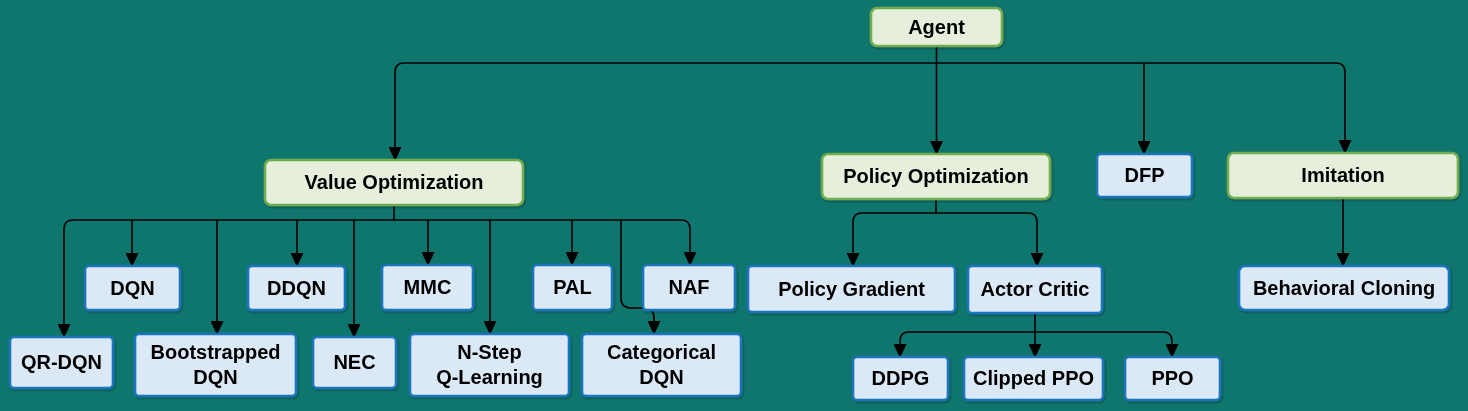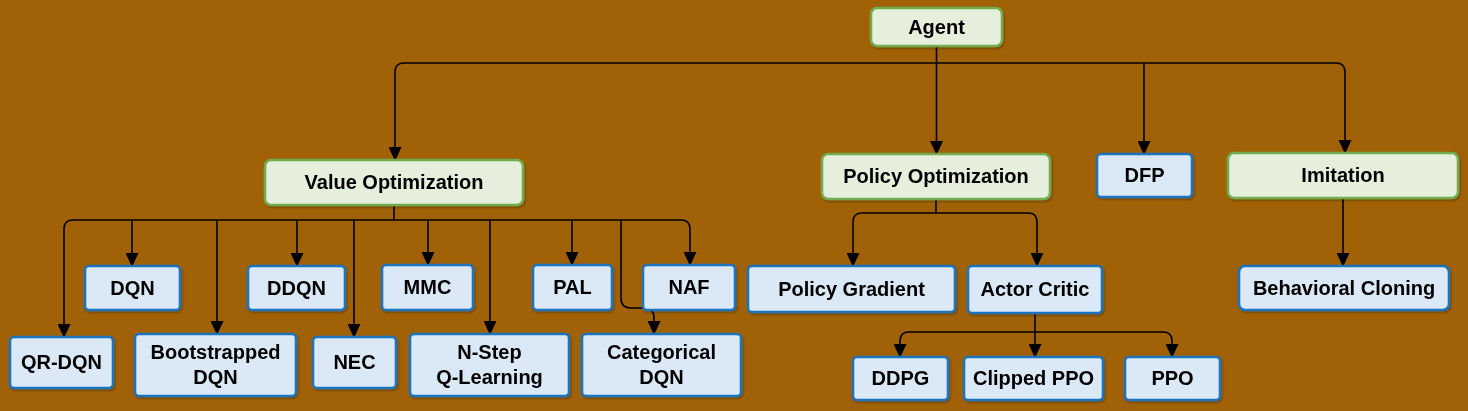--- a/index.html
+++ b/index.html
@@ -1,20 +1,20 @@
 <!DOCTYPE html>
 <html><head>
 <meta charset="utf-8">
 <style>
   html, body { margin: 0; padding: 0; background: #ffffff; }
   .canvas {
     position: relative;
     width: 1468px;
     height: 411px;
-    background: #a16207;
+    background: #0f766e;
     font-family: "Liberation Sans", sans-serif;
   }
   svg { display: block; }
   svg text {
     font-family: "Liberation Sans", sans-serif;
     font-weight: bold;
     font-size: 20px;
     fill: #000000;
     text-anchor: middle;
   }

